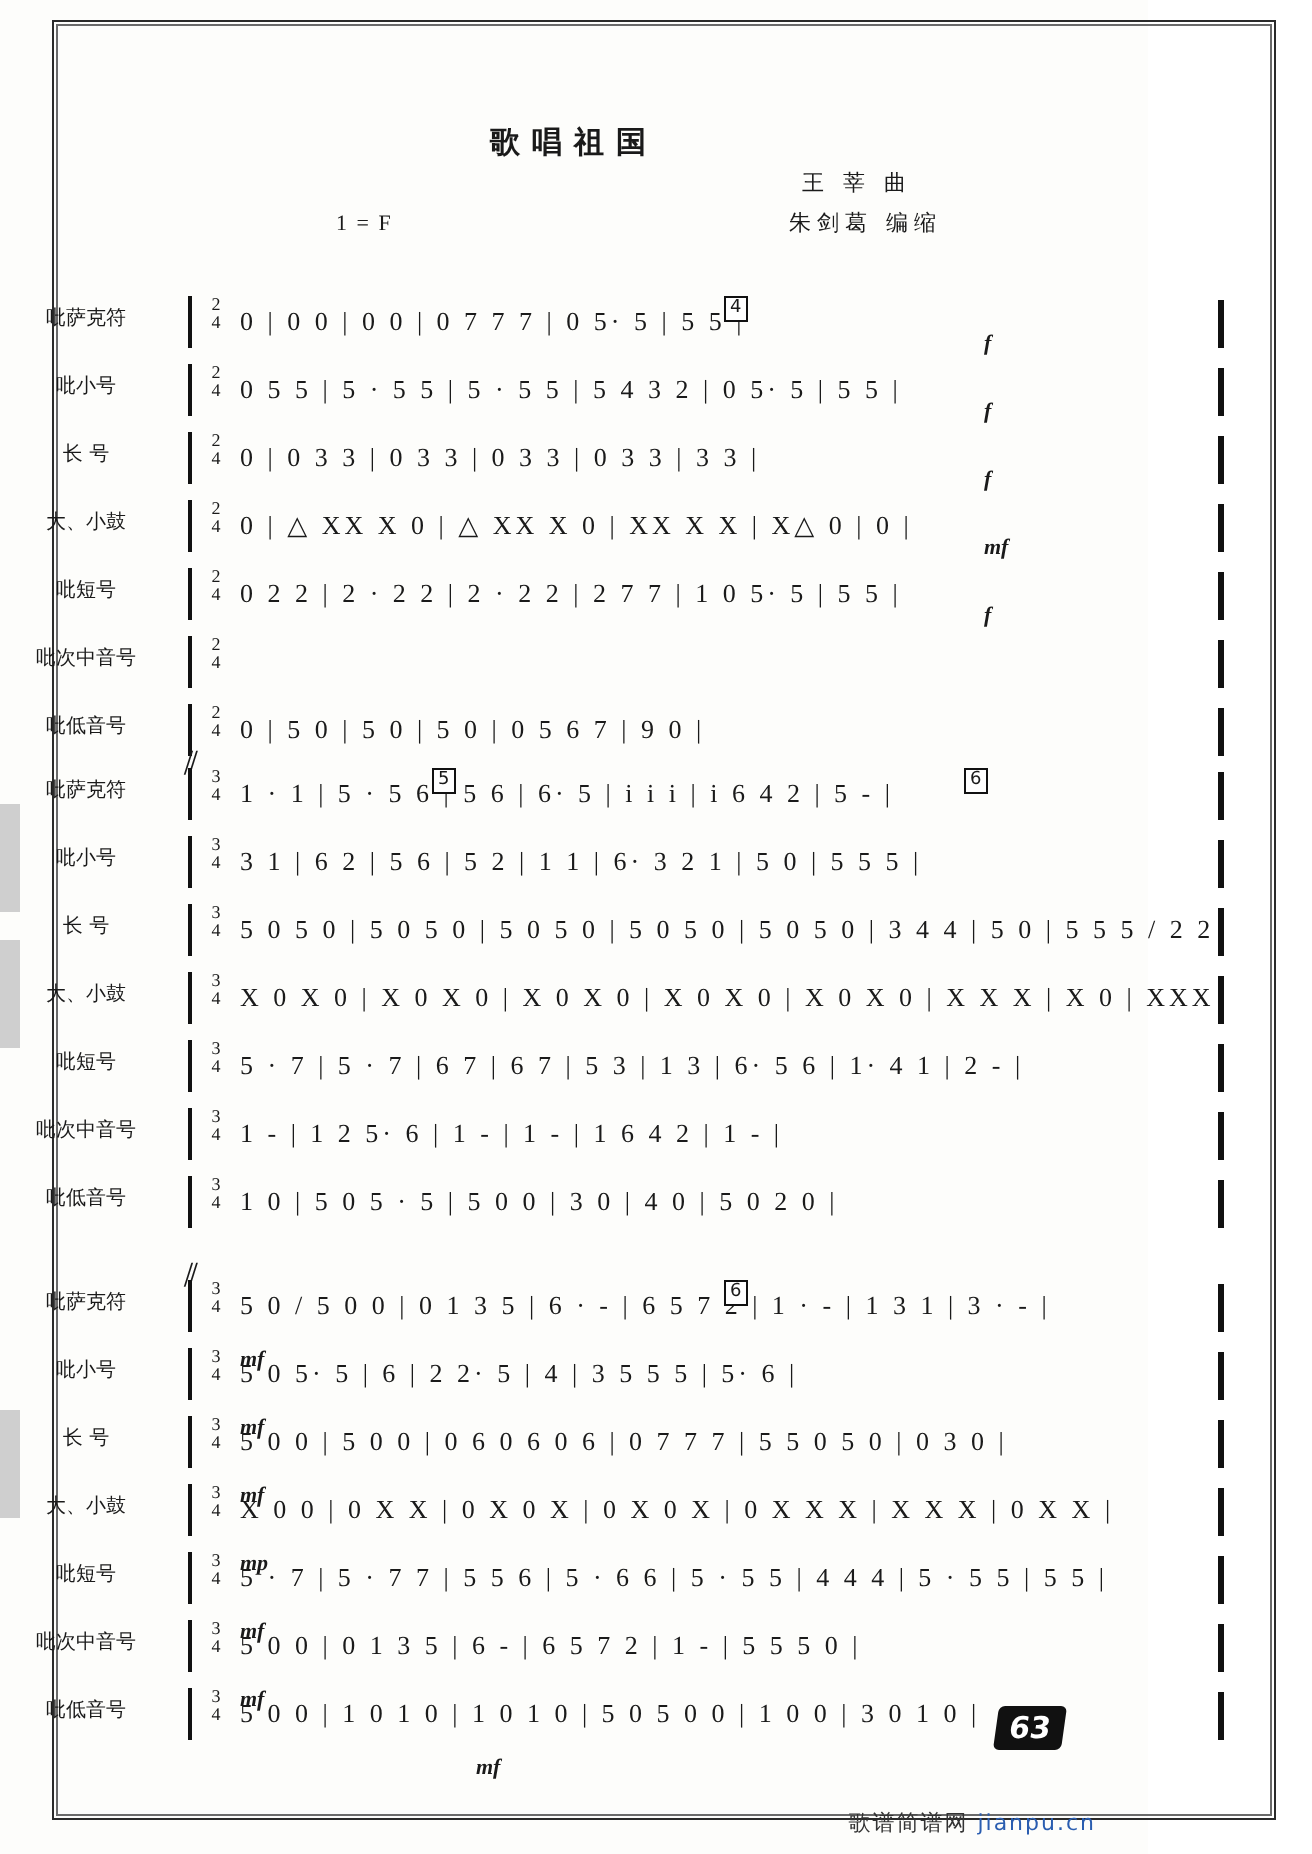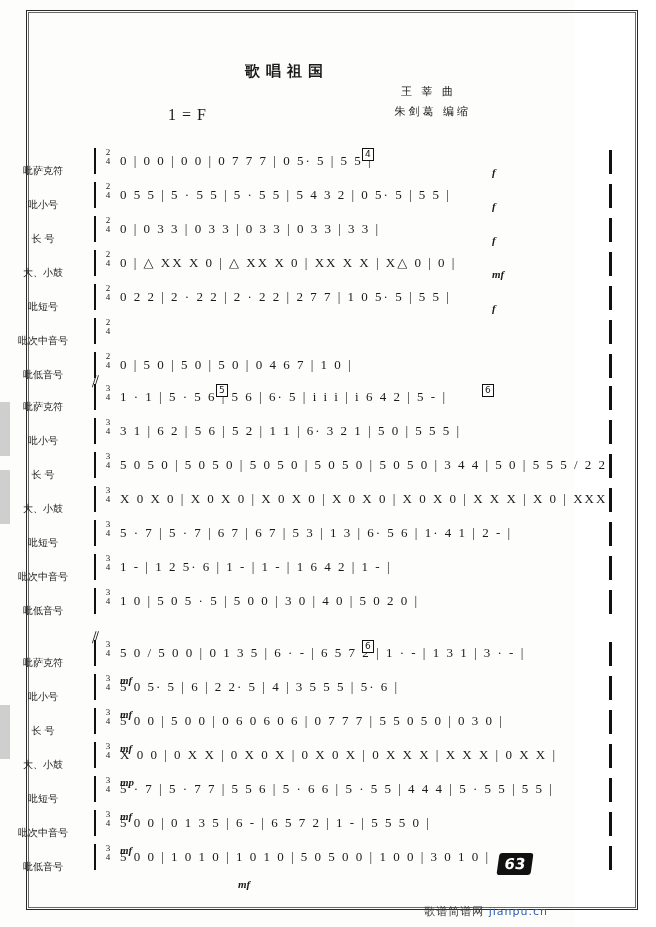--- a/index.html
+++ b/index.html
@@ -64,21 +64,21 @@
     letter-spacing: 3px;
     white-space: nowrap;
     margin-left: 16px;
   }
   .composer.c1 { top: 84px; }
   .composer.c2 { top: 104px; right: 103px; }
 
   .keysig {
     position: absolute;
     left: 168px; top: 106px;
-    font-size: 16px;
+    font-size: 11px;
     font-family: "Liberation Serif", serif;
     letter-spacing: 1px;
   }
 
   
   .system {
     position: absolute;
     left: 92px;
     width: 520px;
   }
@@ -93,21 +93,20 @@
   .part-label {
     position: absolute;
     left: -92px;
     top: 6px;
     width: 86px;
     text-align: center;
     font-size: 10px;
     font-family: "DejaVu Sans", sans-serif;
     letter-spacing: 0px;
     white-space: nowrap;
-    margin-top: 12px;
   }
   .meter {
     position: absolute;
     left: 2px;
     top: 2px;
     width: 18px;
     text-align: center;
     font-size: 9px;
     line-height: 9px;
     font-family: "Liberation Serif", serif;
@@ -263,21 +262,21 @@
         </div>
       <div class="sys-end"></div>
     </div>
 
     <div class="staff-row">
       <div class="part-label">吡低音号</div>
       <div class="meter">
           <span>2</span>
           <span>4</span>
         </div>
-      <div class="music">0  | 5 0 | 5 0 | 5 0 | 0 4 6 7 | 1 0 |</div>
+      <div class="music">0  | 5 0 | 5 0 | 5 0 | 0 5 6 7 | 9 0 |</div>
       <div class="sys-end"></div>
     </div>
   </div>
 
   <div class="rehearsal" style="left:362px; top:148px;">4</div>
   <div class="dynamic" style="left:492px; top:166px;">f</div>
   <div class="dynamic" style="left:492px; top:200px;">f</div>
   <div class="dynamic" style="left:492px; top:234px;">f</div>
   <div class="dynamic" style="left:492px; top:268px;">mf</div>
   <div class="dynamic" style="left:492px; top:302px;">f</div>

